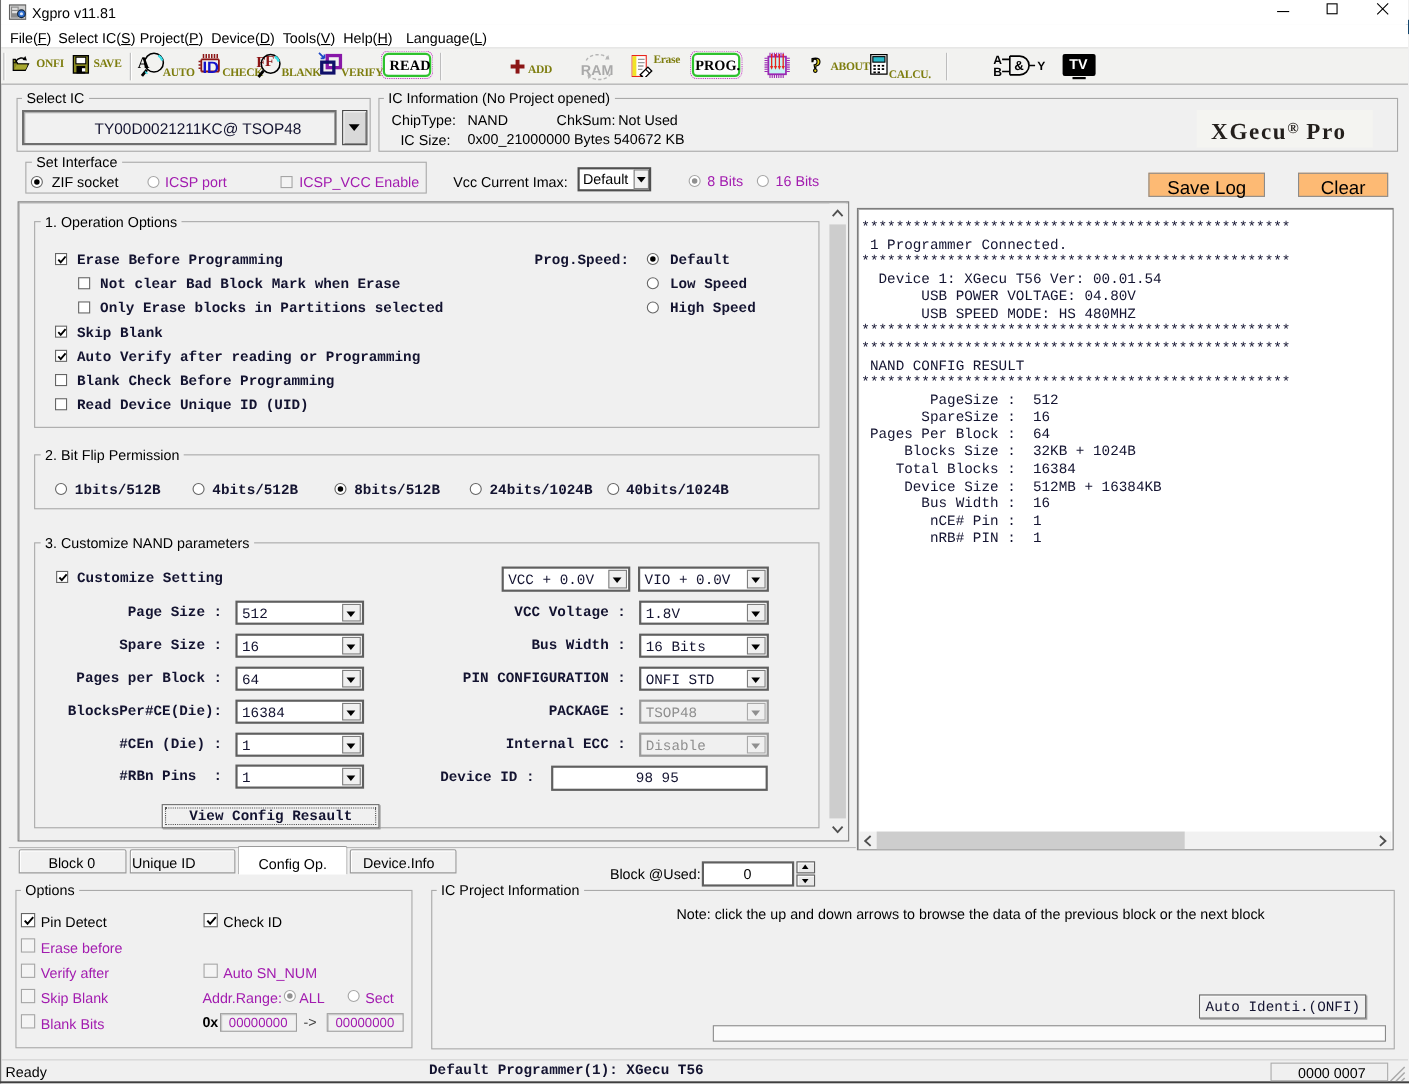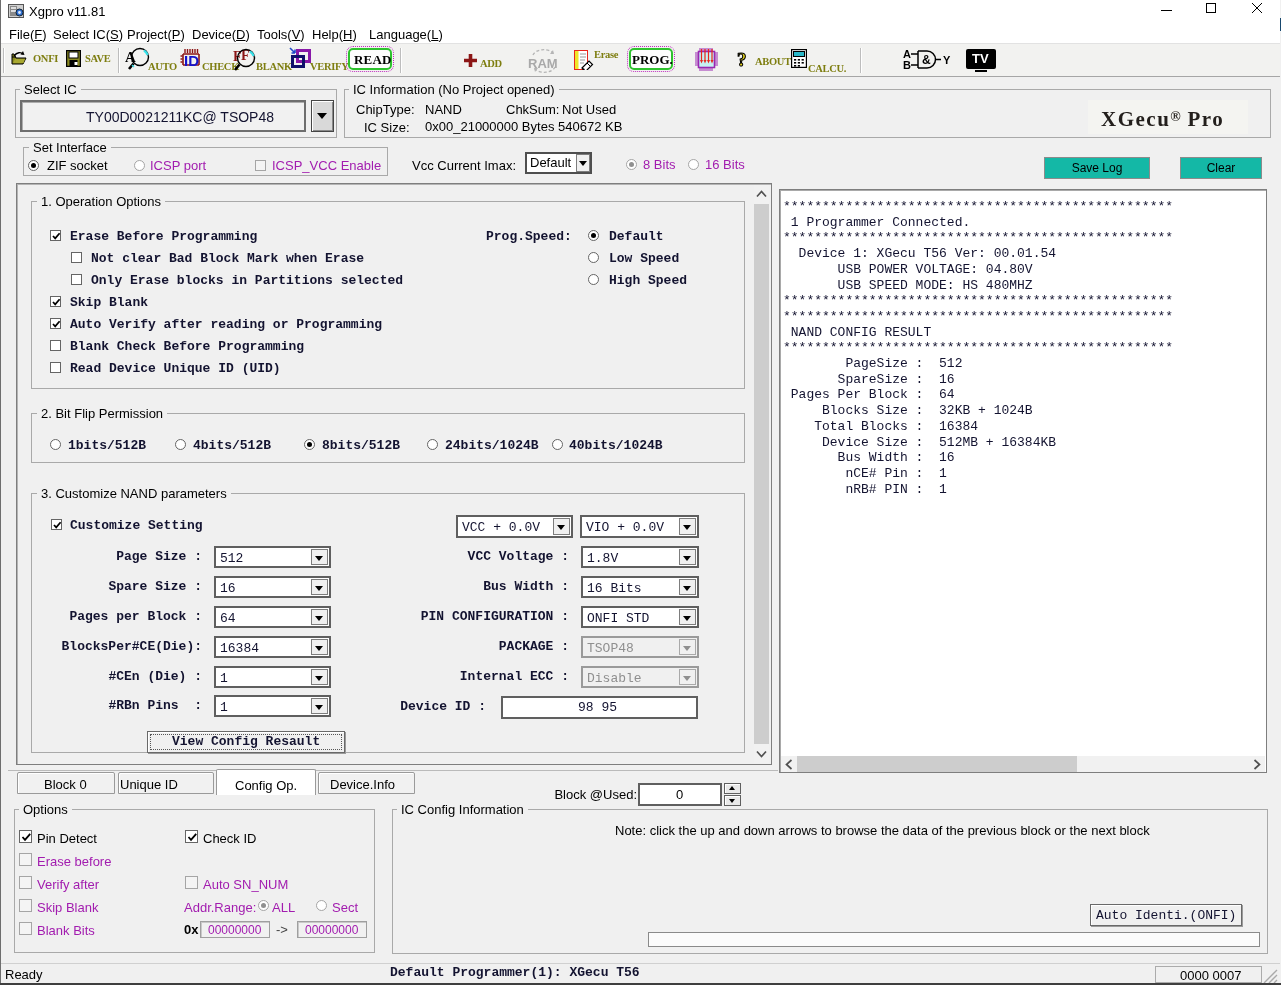--- a/index.html
+++ b/index.html
@@ -21,21 +21,21 @@
 .ra{position:absolute;width:11px;height:11px;border-radius:50%;background:#fff;border:1px solid #656565}
 .ra.d{border-color:#a5a5a5}
 .ra.sel:after{content:"";position:absolute;left:2px;top:2px;width:5px;height:5px;border-radius:50%;background:#000}
 .ra.d.sel:after{background:#909090}
 .cmb{position:absolute;background:#fff;border:2px solid #5f5f5f;font:13px "Liberation Mono",monospace;color:#131330;padding-left:4px}
 .cmb.d{background:#f0f0f0;border-color:#9a9a9a;color:#8f8f8f}
 .cbtn{position:absolute;right:1px;top:1px;bottom:1px;width:17px;background:#f0f0f0;border:1px solid #7d7d7d}
 .cbtn:after{content:"";position:absolute;left:3px;top:6px;border:4px solid transparent;border-top:5px solid #000}
 .cmb.d .cbtn{border-color:#a9a9a9}
 .cmb.d .cbtn:after{border-top-color:#8f8f8f}
-.btn{position:absolute;background:#14b8a6;border:1px solid #8b8b8b;font-size:12px;text-align:center}
+.btn{position:absolute;background:#fdba74;border:1px solid #8b8b8b;font-size:17px;text-align:center}
 .btn3{position:absolute;background:#f0f0f0;border:1px solid #696969;box-shadow:inset 1px 1px 0 #fff,1px 1px 0 #9a9a9a;text-align:center}
 .olv{position:absolute;font-family:"Liberation Serif",serif;font-weight:bold;font-size:10.5px;letter-spacing:-0.3px;color:#7e7e10;white-space:pre}
 .sep{position:absolute;top:48px;height:25px;width:2px;border-left:1px solid #bdbdbd;border-right:1px solid #fff}
 </style></head>
 <body>
 
 <div class="a" style="left:0;top:0;width:1px;height:985px;background:#6e6e6e"></div>
 <div class="a" style="left:1280;top:0;width:1px;height:985px;background:#6e6e6e"></div>
 <div class="a" style="left:0;top:983px;width:1281px;height:2px;background:#3f3f3f"></div>
 <div class="a" style="left:1278px;top:18px;width:3px;height:13px;background:#17486e"></div>
@@ -419,21 +419,21 @@
 <div class="ck2 d" style="left:19px;top:922px"></div>
 <span class="t s13 dis" style="left:37px;top:923px">Blank Bits</span>
 <span class="t" style="left:184px;top:922px;font:bold 13px 'Liberation Sans'">0x</span>
 <div class="a" style="left:200px;top:921px;width:70px;height:17px;background:#f1f1f1;border:1px solid #9f9f9f;box-shadow:inset 1px 1px 0 #c9c9c9"></div>
 <span class="t s12 dis" style="left:208px;top:923px">00000000</span>
 <span class="t s13" style="left:276px;top:922px;color:#444">-&gt;</span>
 <div class="a" style="left:297px;top:921px;width:70px;height:17px;background:#f1f1f1;border:1px solid #9f9f9f;box-shadow:inset 1px 1px 0 #c9c9c9"></div>
 <span class="t s12 dis" style="left:305px;top:923px">00000000</span>
 
 <div class="g" style="left:392px;top:809px;width:876px;height:145px"></div>
-<span class="gt" style="left:397px;top:802px">IC Config Information</span>
+<span class="gt" style="left:397px;top:802px">IC Project Information</span>
 <span class="t s13" style="left:615px;top:823px">Note: click the up and down arrows to browse the data of the previous block or the next block</span>
 <div class="btn3" style="left:1090px;top:904px;width:152px;height:22px"></div>
 <span class="t m13" style="left:1096px;top:908px;color:#131330">Auto Identi.(ONFI)</span>
 <div class="a" style="left:648px;top:932px;width:612px;height:15px;background:#fbfbfb;border:1px solid #8a8a8a"></div>
 
 <div class="a" style="left:1px;top:963px;width:1279px;height:1px;background:#d0d0d0"></div>
 <span class="t s13" style="left:5px;top:967px">Ready</span>
 <span class="t" style="left:390px;top:965px;font:bold 13px 'Liberation Mono';color:#131330">Default Programmer(1): XGecu T56</span>
 <div class="a" style="left:1155px;top:966px;width:107px;height:17px;border:1px solid #ababab"></div>
 <span class="t s13" style="left:1180px;top:968px">0000 0007</span>

